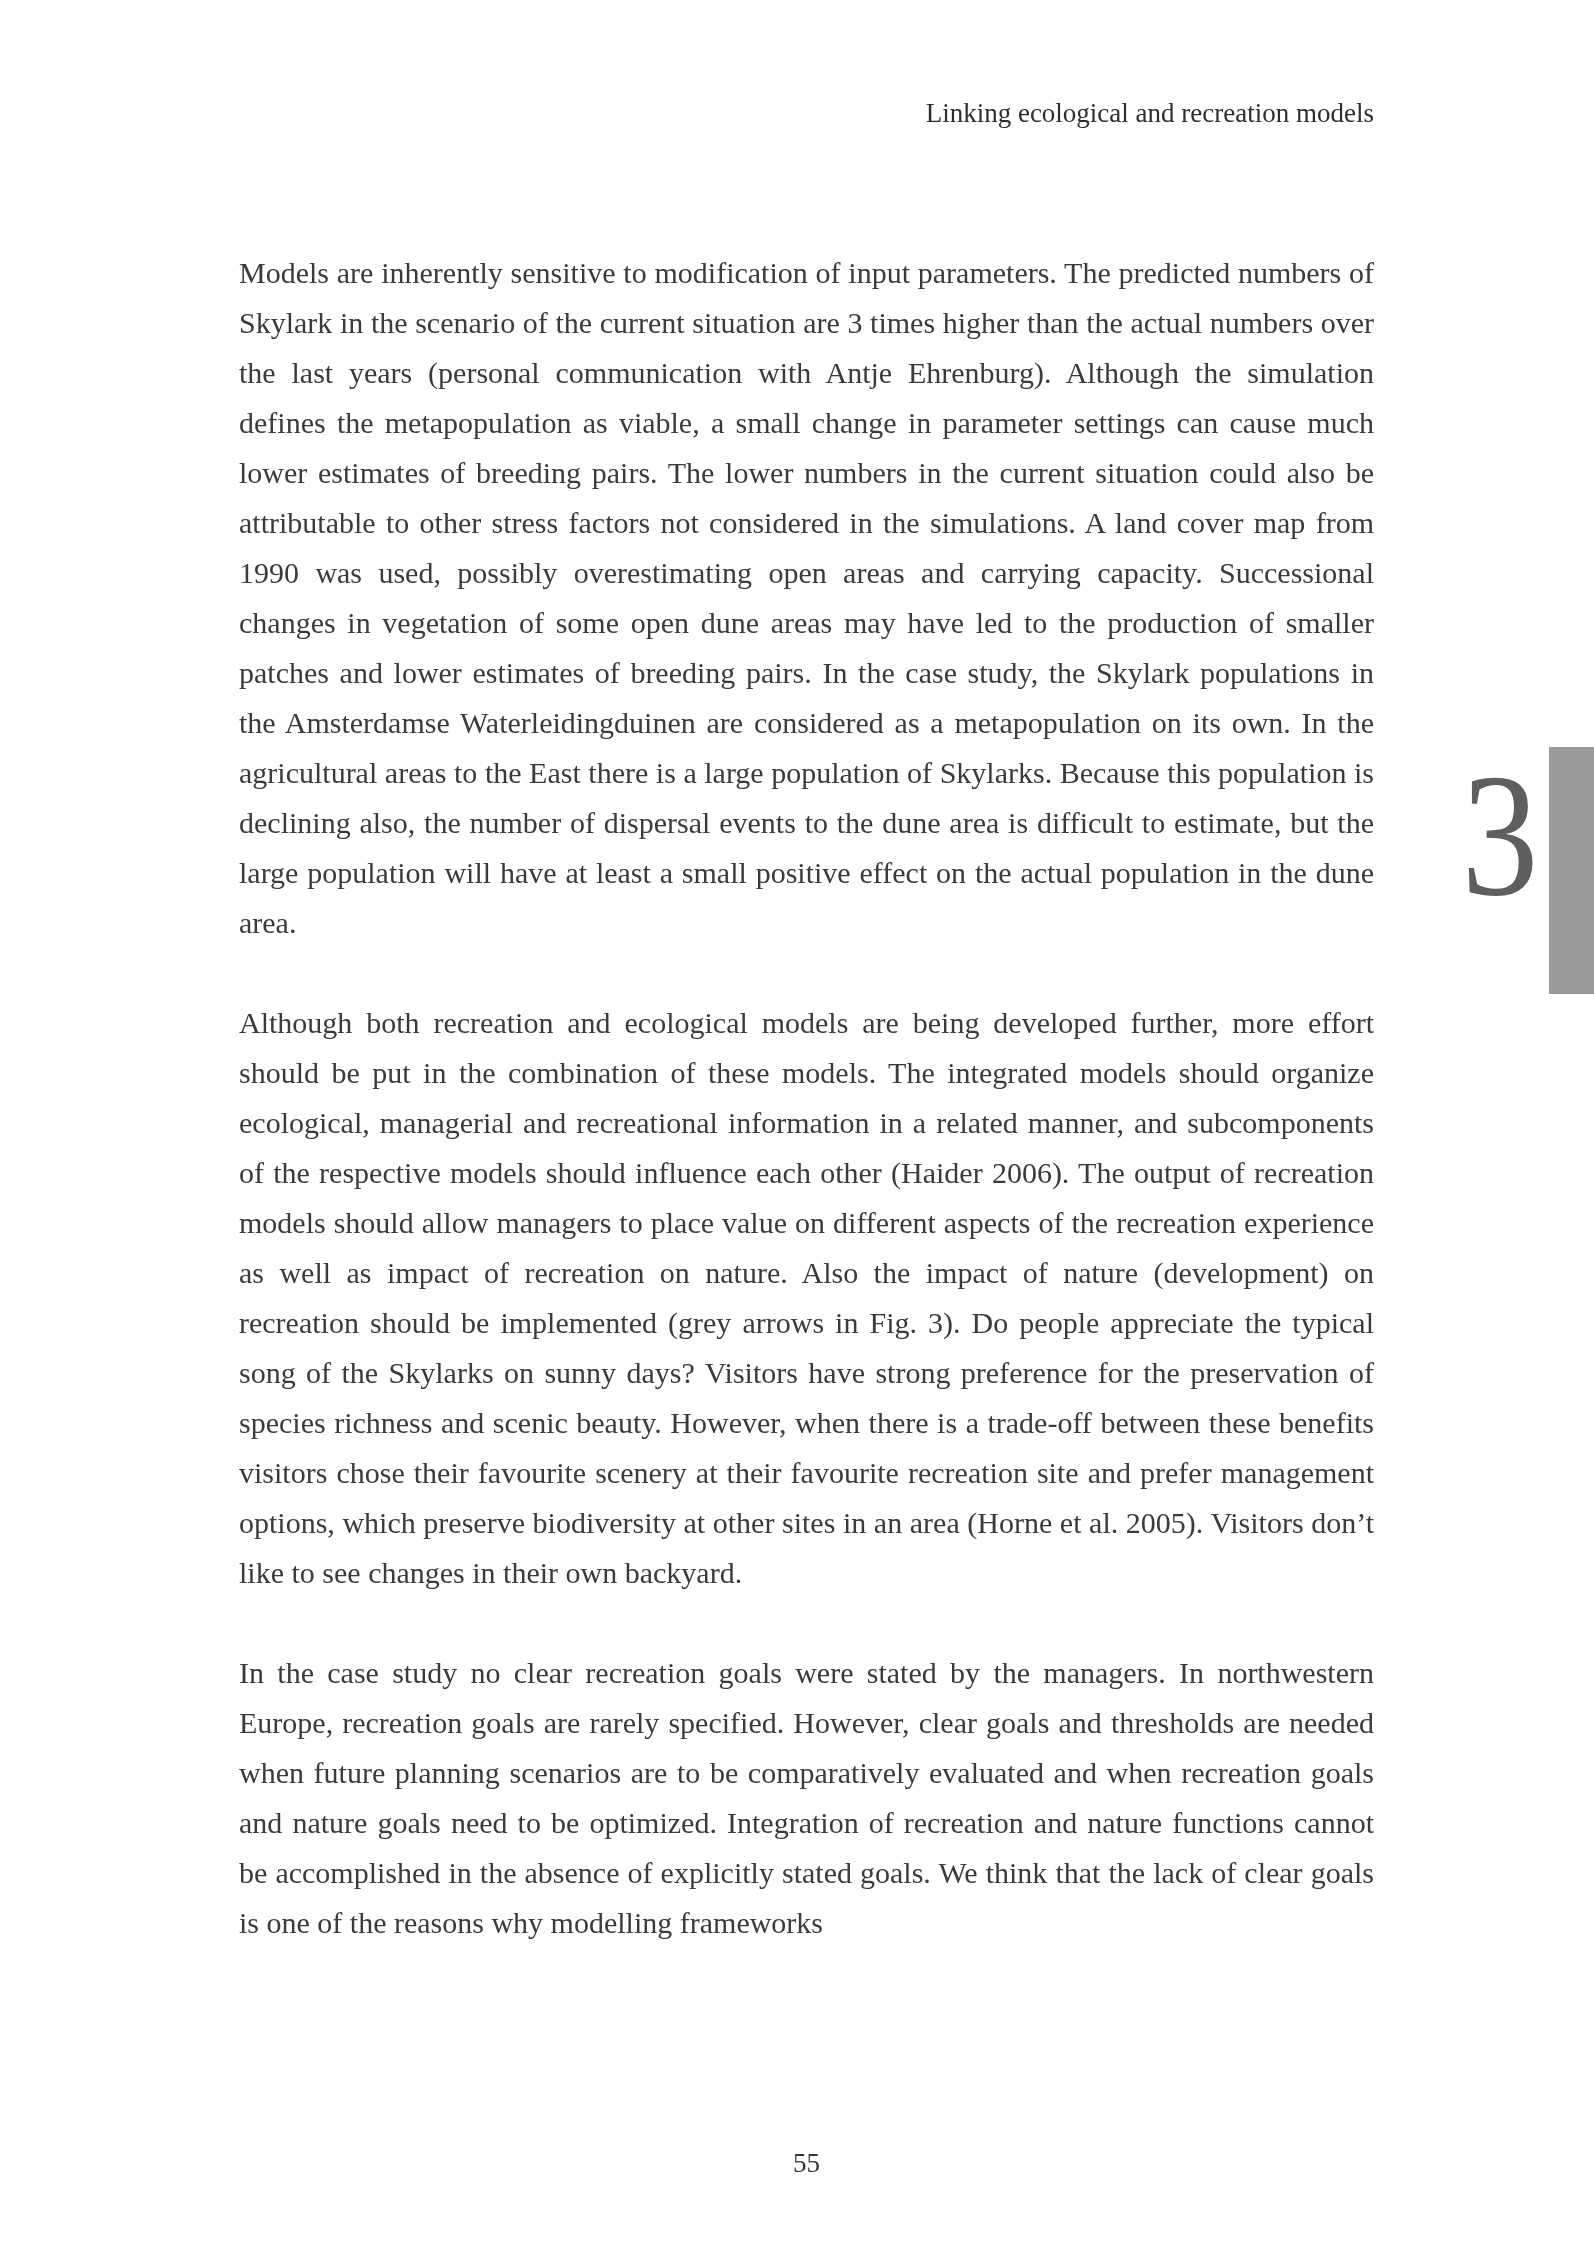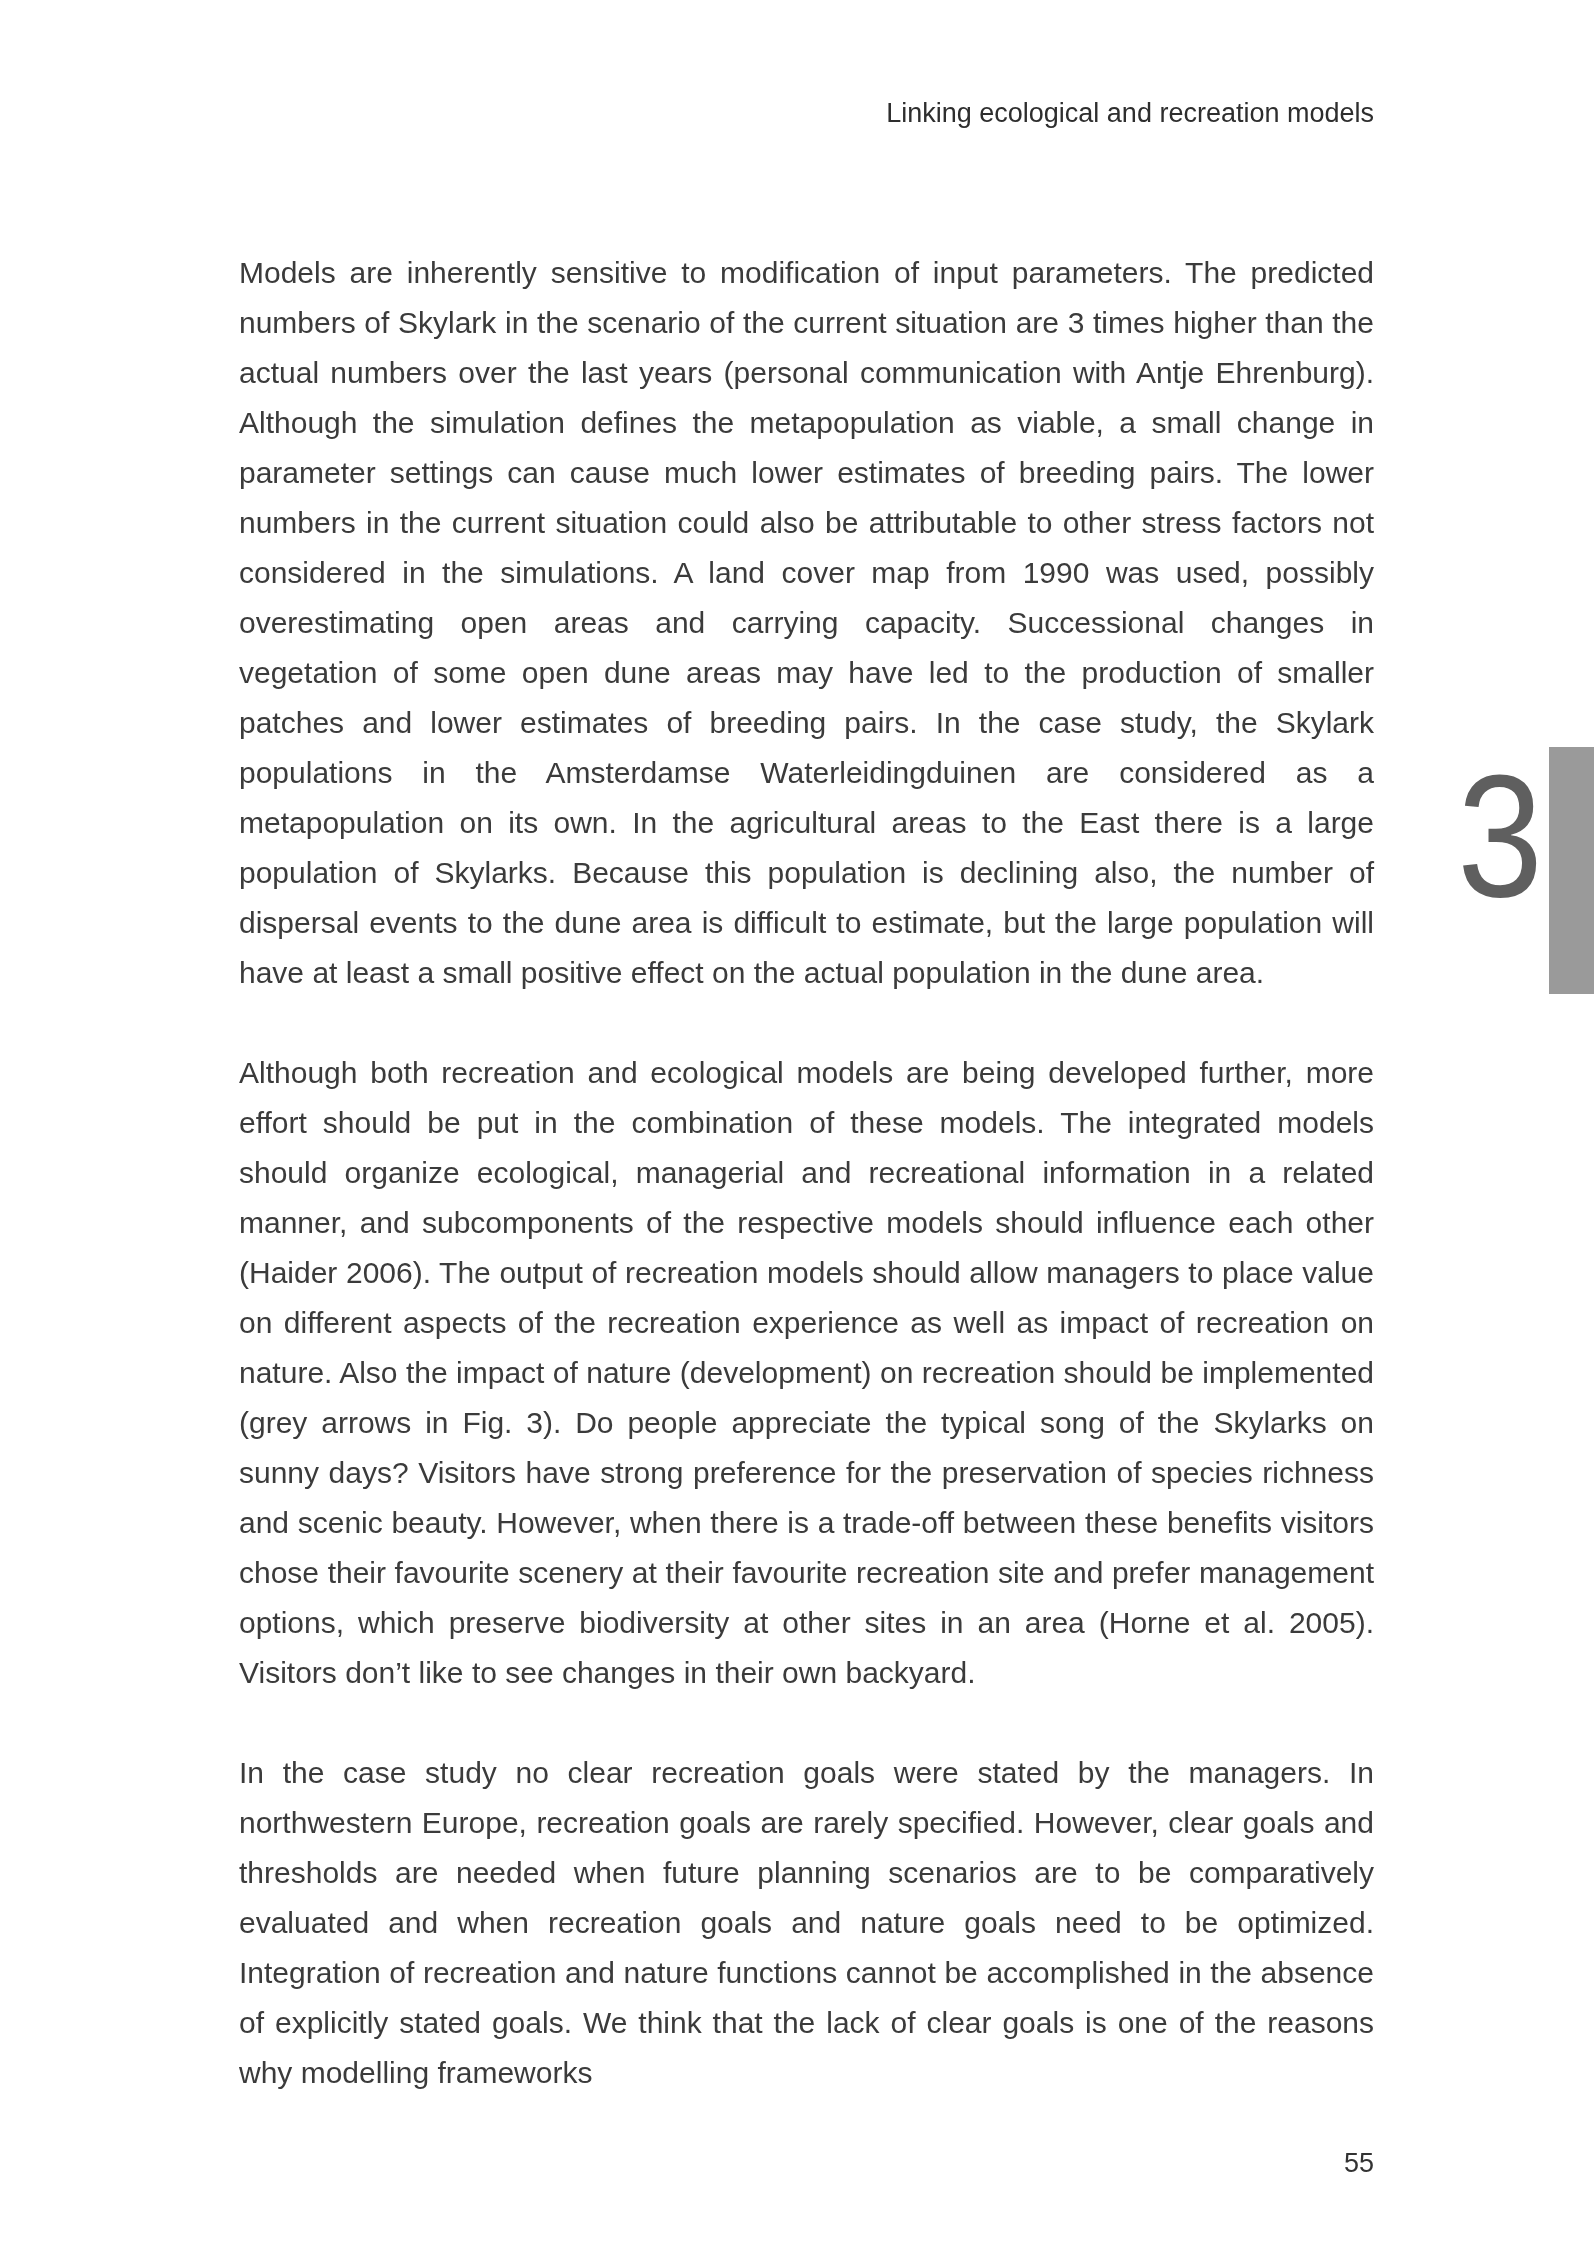--- a/index.html
+++ b/index.html
@@ -3,21 +3,21 @@
 <meta charset="utf-8">
 <style>
   * { margin: 0; padding: 0; box-sizing: border-box; }
   html, body { background: #ffffff; }
 
   .page {
     position: relative;
     width: 1594px;
     height: 2250px;
     background: #ffffff;
-    font-family: Liberation Sans, sans-serif;
+    font-family: Liberation Serif, serif;
     color: #3a3a3a;
     overflow: hidden;
   }
 
   .running-header {
     position: absolute;
     top: 96px;
     left: 239px;
     width: 1135px;
     text-align: right;
@@ -63,21 +63,21 @@
     width: 45px;
     height: 247px;
     background: #9a9a9a;
   }
 
   .page-number {
     position: absolute;
     top: 2148px;
     left: 239px;
     width: 1135px;
-    text-align: right;
+    text-align: center;
     font-size: 27px;
     color: #333333;
   }
 </style>
 </head>
 <body>
 
 <div class="page">
 
   <div class="running-header">Linking ecological and recreation models</div>

